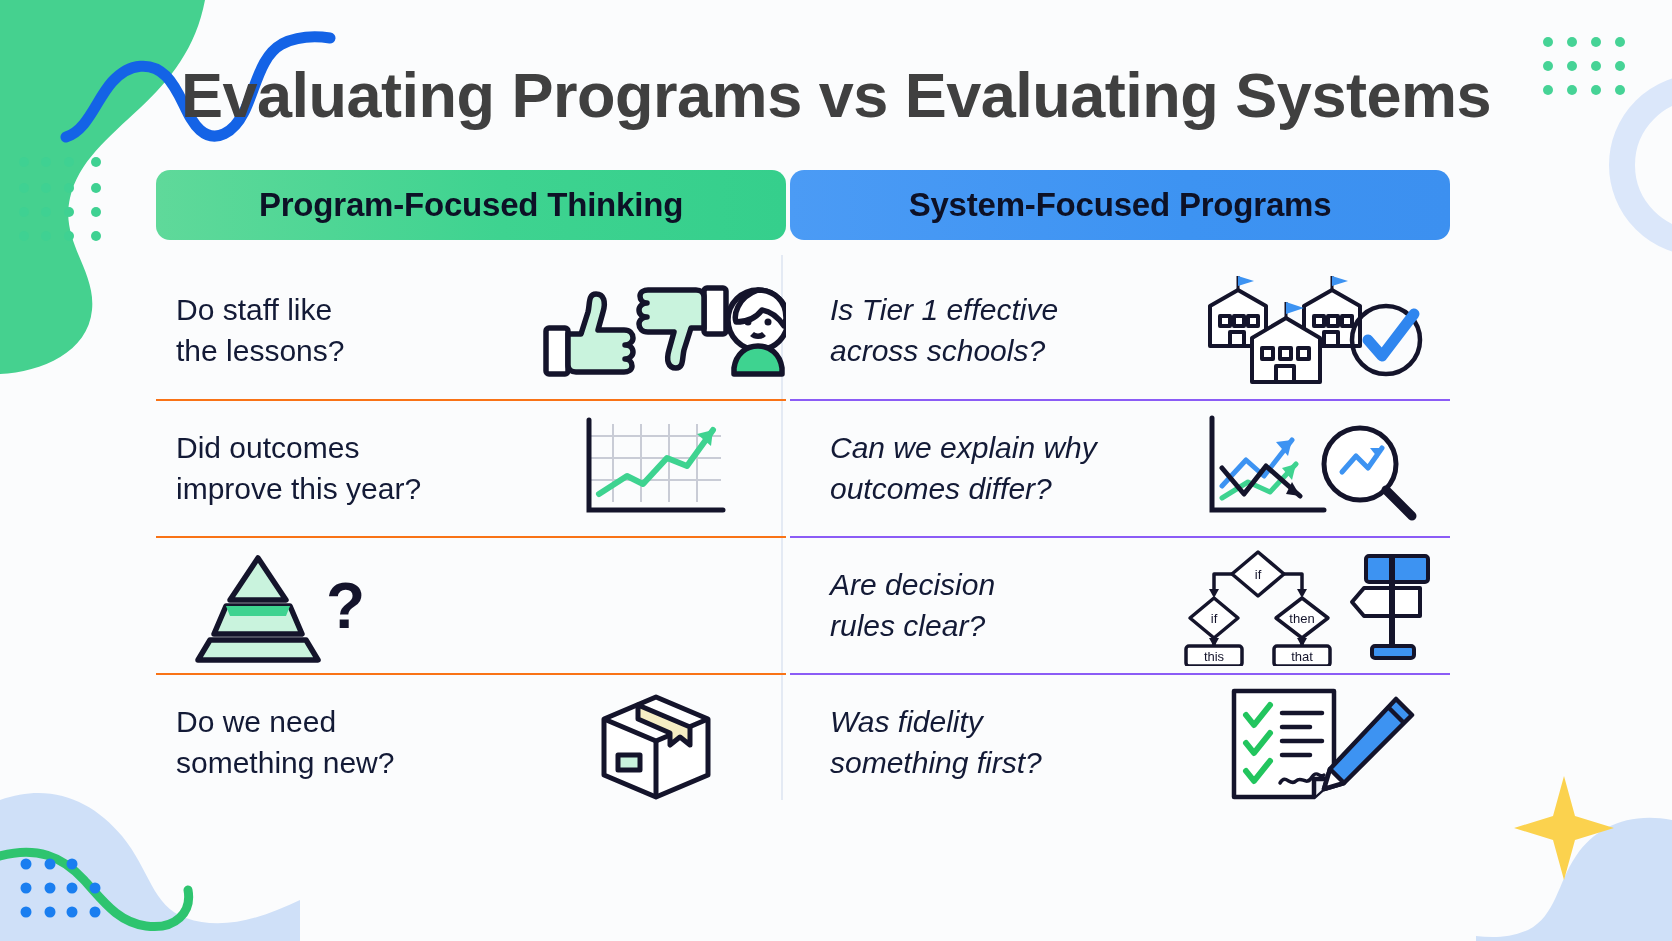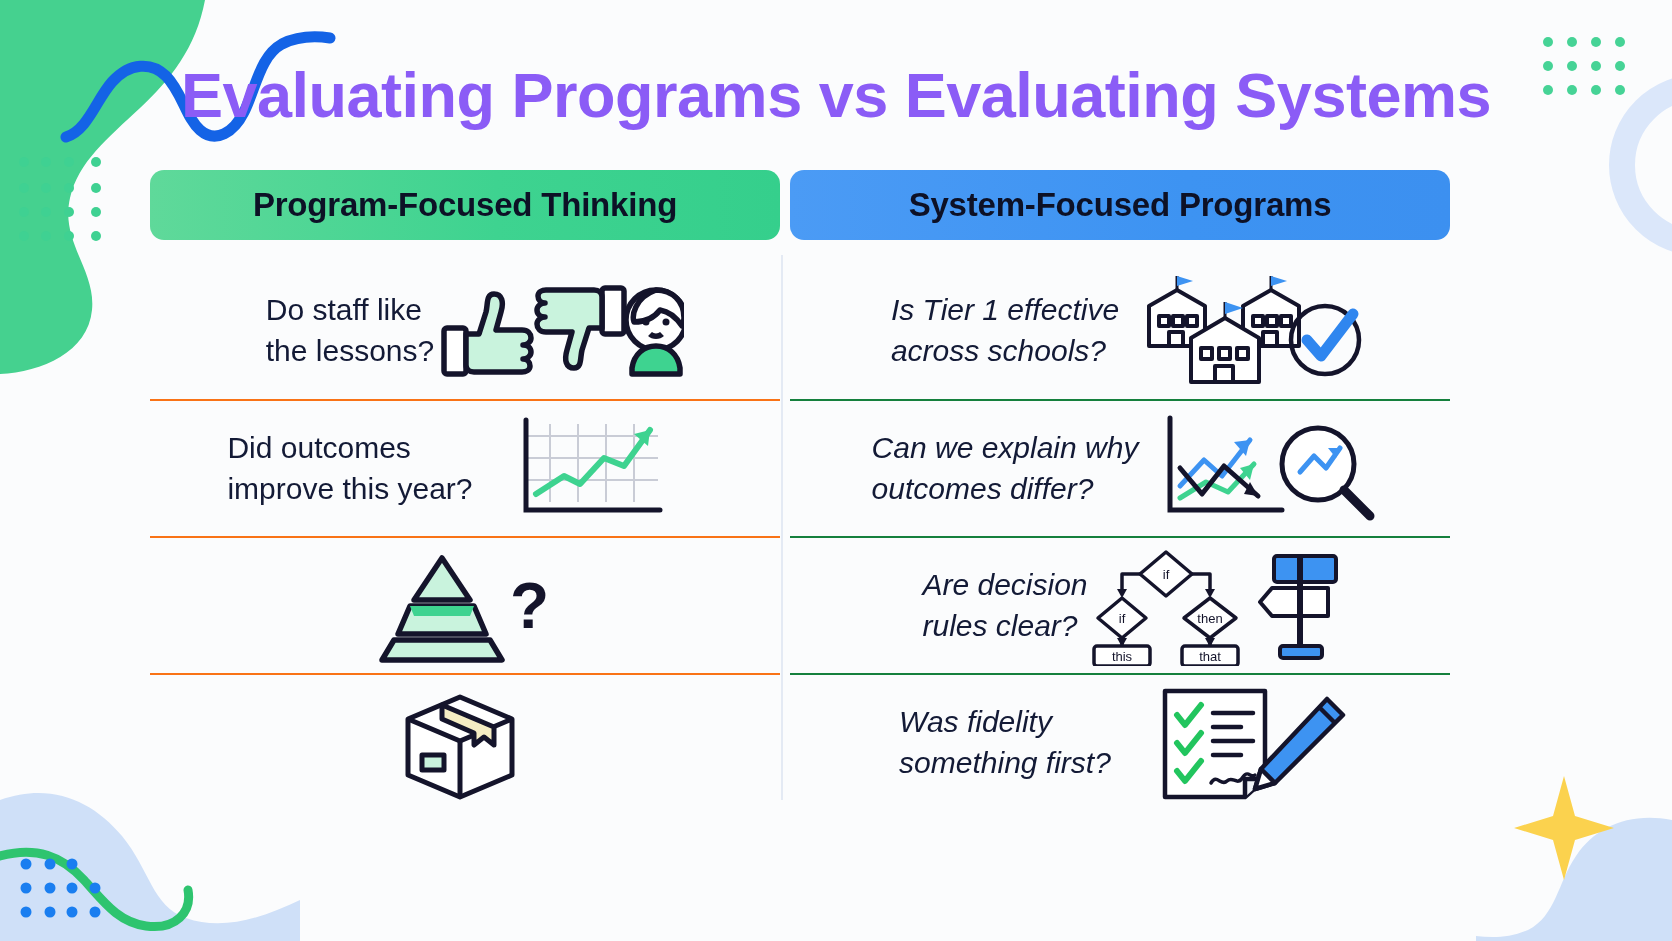--- a/index.html
+++ b/index.html
@@ -12,46 +12,46 @@
   }
   #canvas{position:absolute;inset:0;width:1672px;height:941px;}
   #bg-svg{position:absolute;left:0;top:0;width:1672px;height:941px;}
 
   
   .title{
     position:absolute;left:0;top:62px;width:1672px;
     text-align:center;
     font-size:63px;font-weight:bold;
     letter-spacing:-0.5px;
-    color:#8b5cf6;
+    color:#404040;
     line-height:1.05;
     white-space:nowrap;
   }
 
   
   .col{position:absolute;top:170px;}
-  .col.left{left:150px;width:630px;}
+  .col.left{left:156px;width:630px;}
   .col.right{left:790px;width:660px;}
 
   .hdr{
     height:70px;border-radius:14px;
     display:flex;align-items:center;justify-content:center;
     font-size:33px;font-weight:bold;color:#0d1126;
     letter-spacing:-0.2px;
   }
   .hdr.green{background:linear-gradient(90deg,#5fd99a 0%,#3ed390 55%,#35cf8c 100%);}
   .hdr.blue{background:linear-gradient(90deg,#4b9bf5 0%,#3d93f2 60%,#3c90f0 100%);}
 
   .rows{margin-top:22px;}
   .row{
-    display:flex;align-items:center;justify-content:center;
+    display:flex;align-items:center;justify-content:space-between;
     height:137px;box-sizing:border-box;
   }
   .col.left .row + .row{border-top:2px solid #f97316;}
-  .col.right .row + .row{border-top:2px solid #15803d;}
+  .col.right .row + .row{border-top:2px solid #8b5cf6;}
 
   .qtext{
     font-size:30px;color:#131a36;line-height:1.35;
     max-width:330px;white-space:pre-line;
     padding-left:20px;
   }
   .col.right .qtext{padding-left:40px;font-style:italic;}
 
   .icon-slot{
     width:250px;height:120px;
@@ -221,20 +221,22 @@
               <path d="M40,58 L104,58 L116,86 L28,86 Z" fill="#c9f3dd"></path>
               <path d="M40,58 L104,58 L100,68 L44,68 Z" fill="#3ed390" stroke="none"></path>
               <path d="M24,92 L120,92 L132,112 L12,112 Z" fill="#c9f3dd"></path>
             </g>
             <text x="140" y="80" font-family="'Liberation Sans',sans-serif" font-size="64" font-weight="bold" fill="#14142b">?</text>
           </svg>
         </div>
       </div>
 
       <div class="row">
+        <div class="qtext">Do we need
+something new?</div>
         <div class="icon-slot">
           <svg width="150" height="120" viewBox="0 0 150 120">
             <g stroke="#14142b" stroke-width="5" stroke-linejoin="round" fill="#ffffff">
               <path d="M18,36 L70,14 L122,36 L122,92 L70,114 L18,92 Z"></path>
               <path d="M18,36 L70,58 L122,36" fill="none"></path>
               <path d="M70,58 L70,114" fill="none"></path>
               <path d="M52,22 L104,44 L104,62 L94,54 L84,62 L84,50 L52,36 Z" fill="#f5edc4"></path>
               <rect x="32" y="72" width="22" height="15" fill="#c9f3dd"></rect>
             </g>
           </svg>

